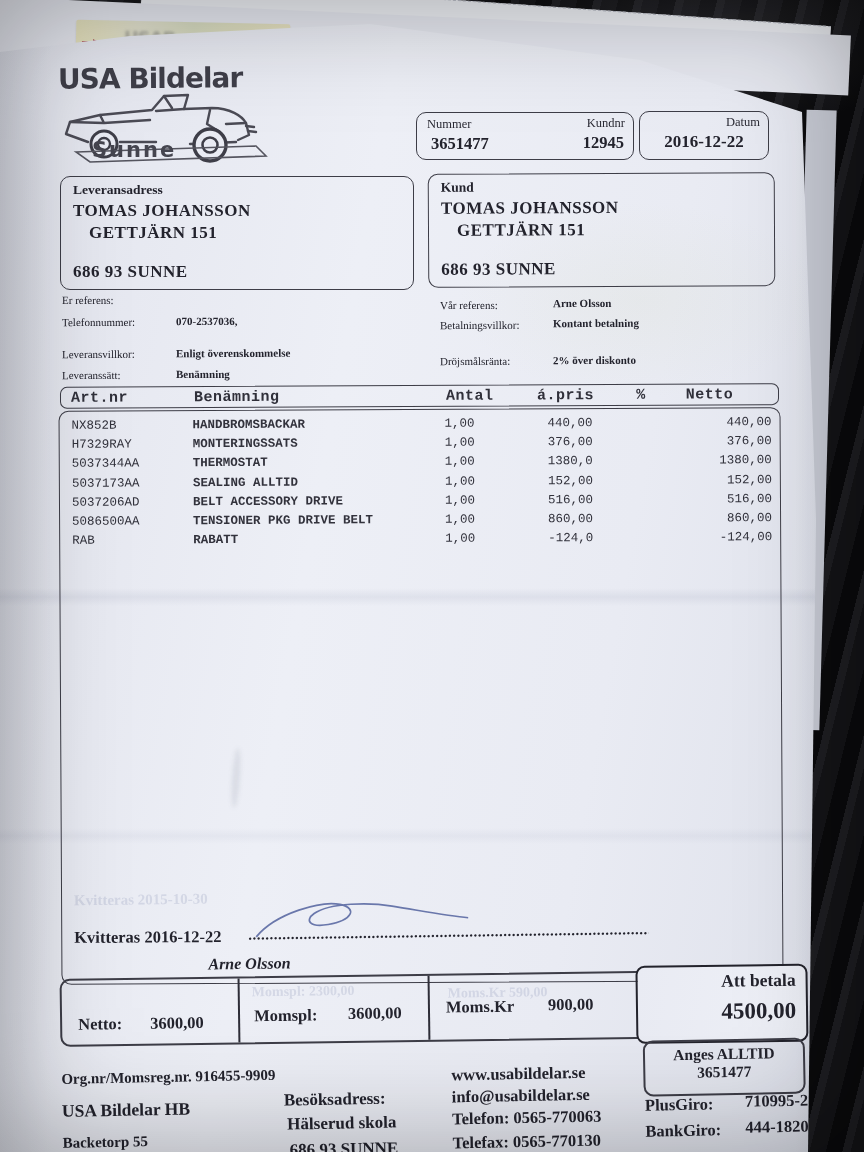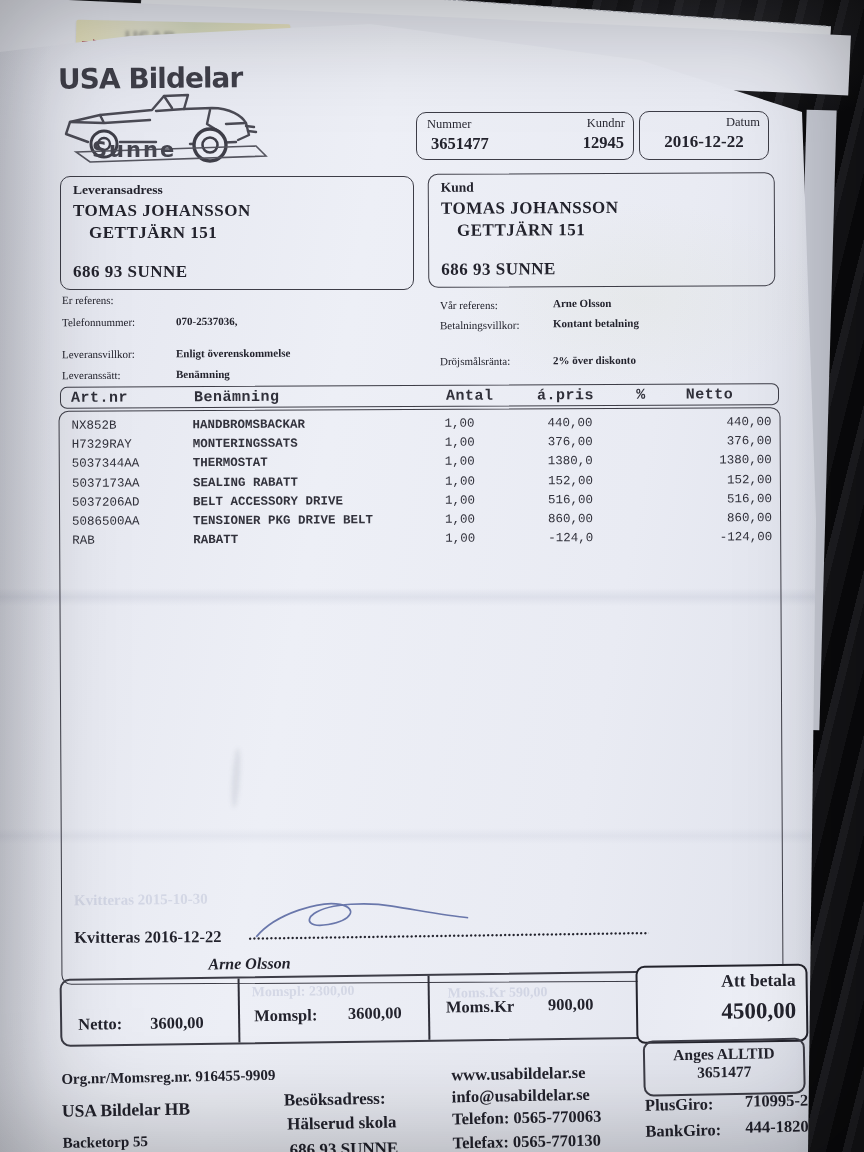--- a/index.html
+++ b/index.html
@@ -207,21 +207,21 @@
           <div class="trow">
             <span class="cell c-art">5037344AA</span>
             <span class="cell c-name">THERMOSTAT</span>
             <span class="cell c-qty">1,00</span>
             <span class="cell c-price">1380,0</span>
             <span class="cell c-pct"></span>
             <span class="cell c-netto">1380,00</span>
           </div>
           <div class="trow">
             <span class="cell c-art">5037173AA</span>
-            <span class="cell c-name">SEALING RABATT</span>
+            <span class="cell c-name">SEALING ALLTID</span>
             <span class="cell c-qty">1,00</span>
             <span class="cell c-price">152,00</span>
             <span class="cell c-pct"></span>
             <span class="cell c-netto">152,00</span>
           </div>
           <div class="trow">
             <span class="cell c-art">5037206AD</span>
             <span class="cell c-name">BELT ACCESSORY DRIVE</span>
             <span class="cell c-qty">1,00</span>
             <span class="cell c-price">516,00</span>

